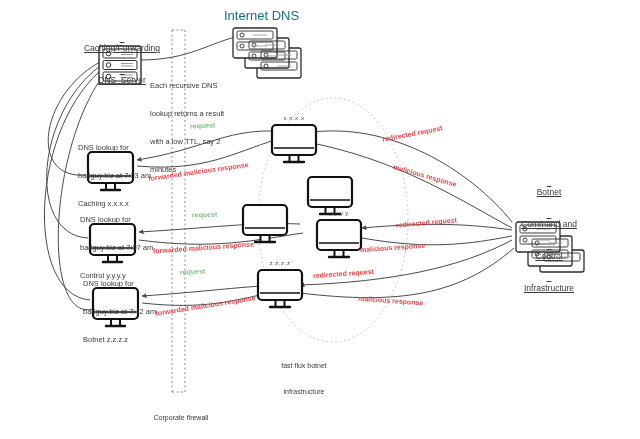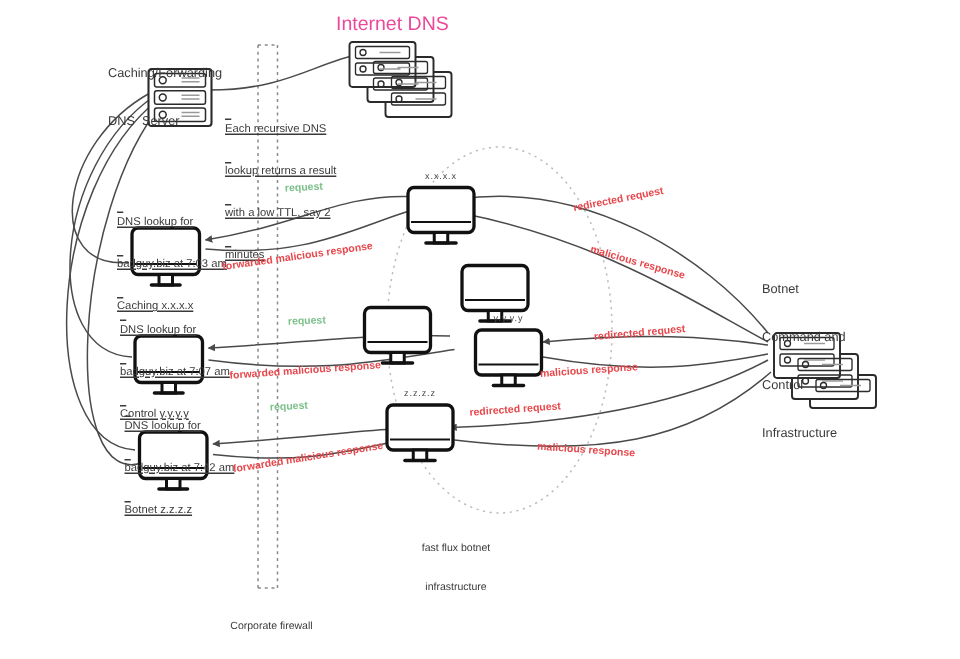--- a/index.html
+++ b/index.html
@@ -1,22 +1,22 @@
 <!DOCTYPE html>
 <html><head>
 <meta charset="utf-8">
 <style>
   html,body{margin:0;padding:0;background:#fff;}
   body{width:640px;height:439px;position:relative;overflow:hidden;
        font-family:"Liberation Sans","DejaVu Sans",sans-serif;color:#2b2b2b;}
   #canvas{position:absolute;inset:0;width:640px;height:439px;}
   .lbl{position:absolute;line-height:1.25;white-space:pre;}
-  .t-title{font-size:13px;color:#ec4899;}
-  .t-head{font-size:8.5px;color:#3a3a3a;text-align:left;}
-  .t-body{font-size:7.5px;color:#3a3a3a;text-decoration:underline;}
+  .t-title{font-size:13px;color:#0f766e;}
+  .t-head{font-size:8.5px;color:#3a3a3a;text-align:center;text-decoration:underline;}
+  .t-body{font-size:7.5px;color:#3a3a3a;}
   .t-ip{font-size:6px;color:#444;letter-spacing:.6px;text-align:center;}
   .t-cap{font-size:7px;color:#3a3a3a;text-align:center;}
   .t-red{font-size:7px;color:#e8474c;font-weight:bold;}
   .t-grn{font-size:7px;color:#7cc08a;font-weight:bold;}
   svg{position:absolute;left:0;top:0;overflow:visible;}
 </style>
 </head>
 <body>
 
 <svg id="canvas" viewBox="0 0 640 439">

